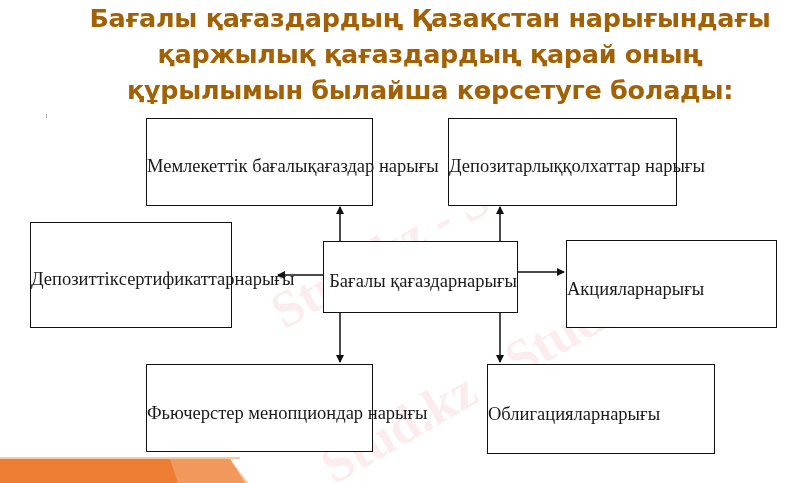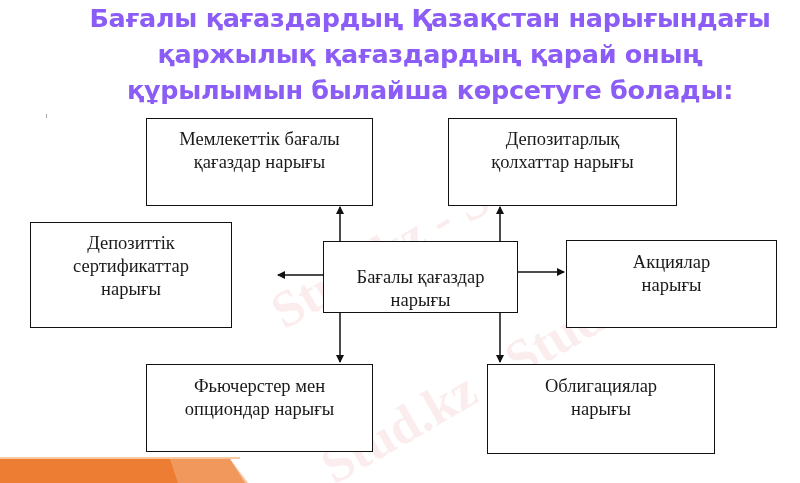--- a/index.html
+++ b/index.html
@@ -1,27 +1,27 @@
 <!DOCTYPE html>
 <html><head>
 <meta charset="utf-8">
 <style>
   html, body { margin:0; padding:0; }
   body { width:800px; height:483px; background:#ffffff; position:relative; overflow:hidden; }
   .title {
     position:absolute; left:60px; top:0px; width:740px;
     font-family:"DejaVu Sans", sans-serif; font-weight:bold;
-    font-size:25.5px; line-height:36px; color:#8b5cf6; text-align:center;
+    font-size:25.5px; line-height:36px; color:#a16207; text-align:center;
     letter-spacing:-0.3px;
   }
   .title span { display:block; white-space:nowrap; }
   .box {
     position:absolute; border:1.5px solid #111; background:#fff; box-sizing:border-box;
     font-family:"Liberation Serif", serif; font-size:18.5px; line-height:23px; color:#1a1a1a;
-    text-align:center; display:flex; flex-direction:column; align-items:center;
+    text-align:center; display:flex; flex-direction:row; align-items:center;
   }
   .box span { display:block; white-space:nowrap; }
   svg.lines { position:absolute; left:0; top:0; }
   .orange {
     position:absolute; left:0; top:459px; width:245px; height:24px; background:#ee7d34;
     clip-path: polygon(0 0, 230px 0, 245px 24px, 0 24px);
   }
   .orange-light {
     position:absolute; left:170px; top:459px; width:78px; height:24px; background:#f2a56d;
     clip-path: polygon(0 0, 60px 0, 78px 24px, 8px 24px);

